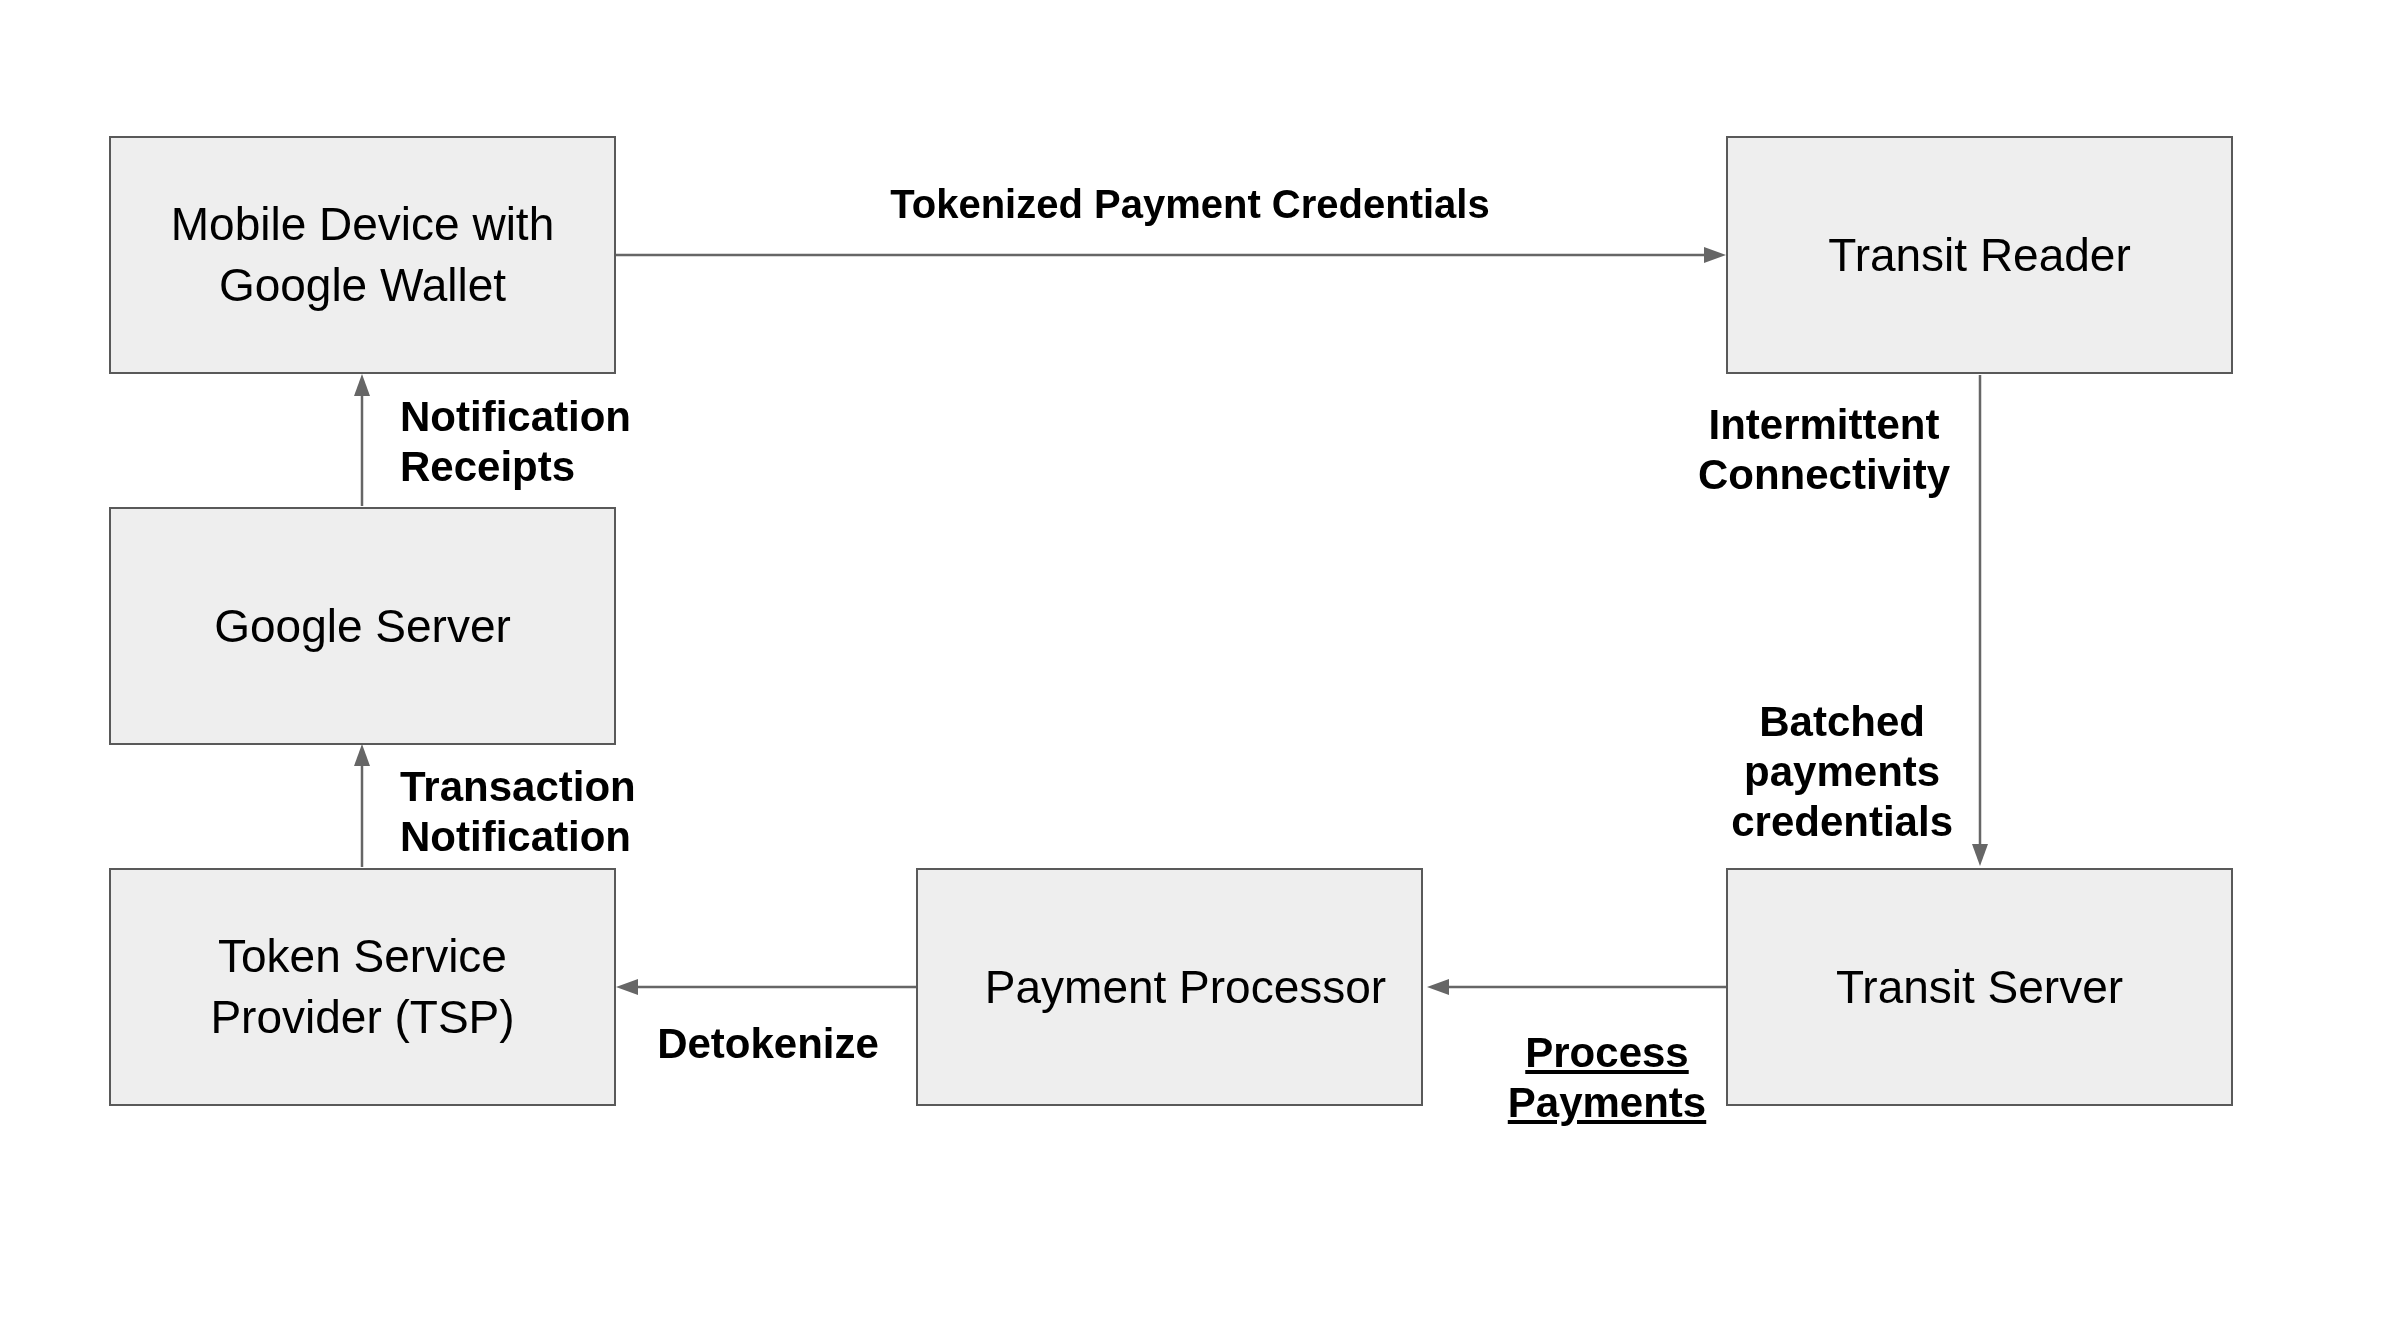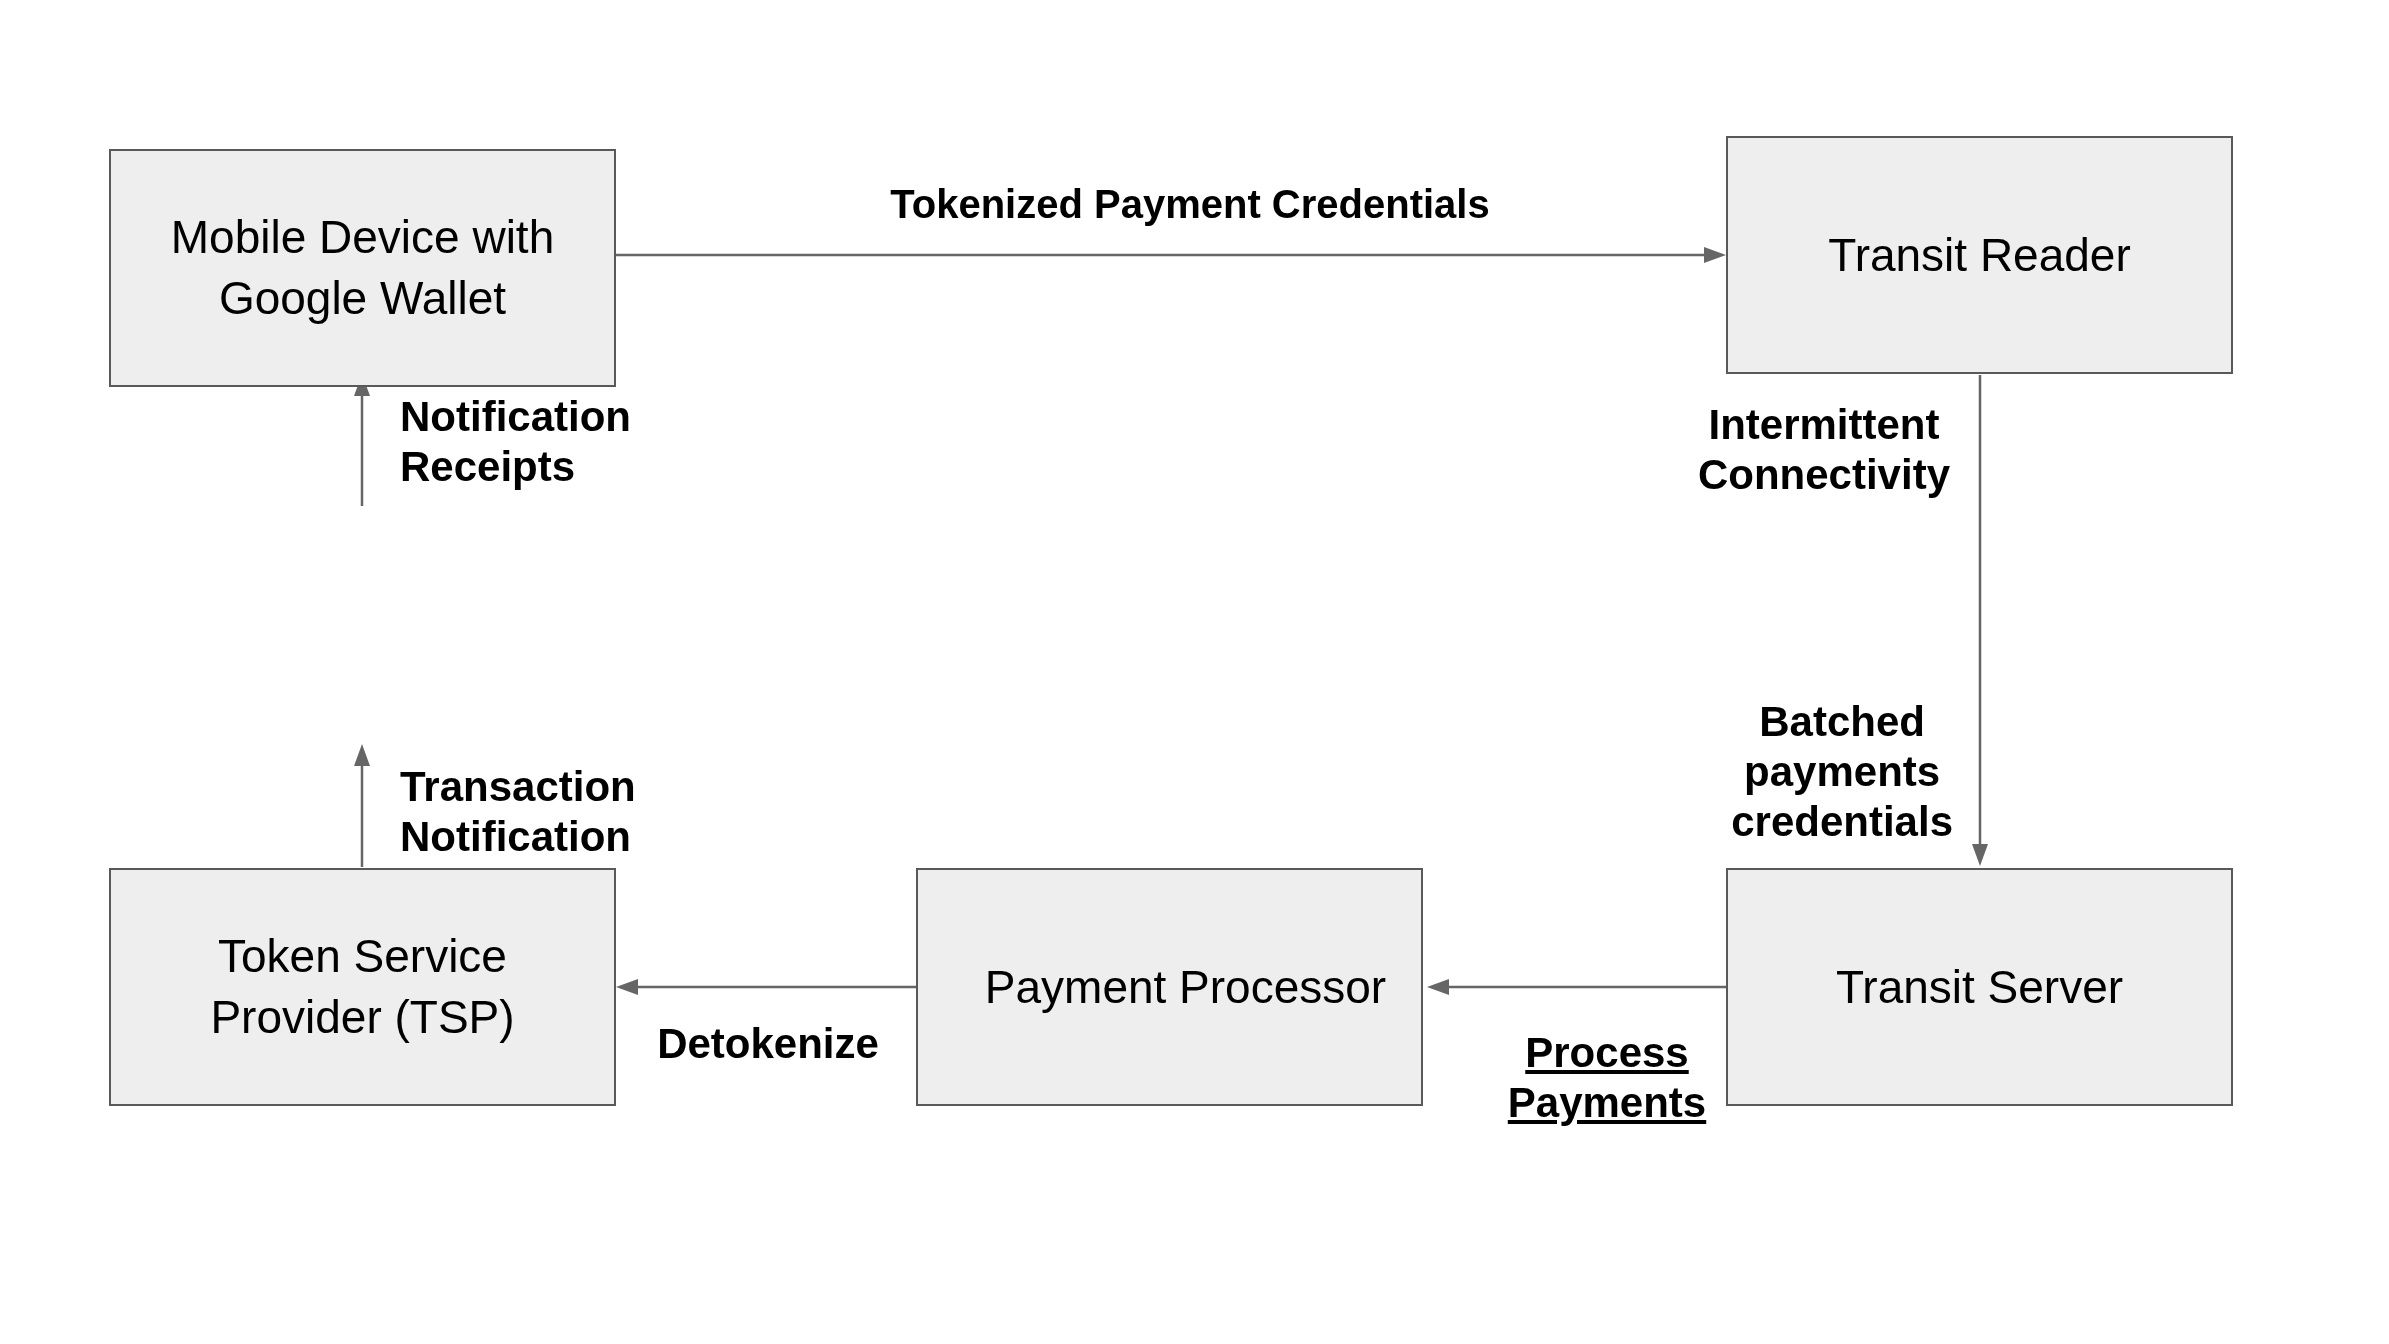--- a/index.html
+++ b/index.html
@@ -61,21 +61,21 @@
     font-size: 40px;
     line-height: 56px;
     transform: translate(-50%, -50%);
     white-space: nowrap;
   }
   .center-x { transform: translateX(-50%); text-align: center; }
   .align-right { text-align: center; }
   .align-left { text-align: left; }
 
   
-  .pos-mobile         { left: 109px;  top: 136px; margin-top: 13px; }
+  .pos-mobile         { left: 109px;  top: 136px; }
   .pos-transit-reader { left: 1726px; top: 136px; align-items: center; }
   .pos-google         { left: 109px;  top: 507px; }
   .pos-tsp            { left: 109px;  top: 868px; }
   .pos-payment        { left: 916px;  top: 868px; padding-left: 32px; }
   .pos-transit-server { left: 1726px; top: 868px; }
 
   
   .pos-lbl-tokenized     { left: 1190px; top: 204px; }
   .pos-lbl-intermittent  { right: 439px; top: 400px; }
   .pos-lbl-batched       { right: 436px; top: 697px; }
@@ -118,20 +118,23 @@
 
   <div class="node pos-mobile">
     <div class="node-label">Mobile Device with
 Google Wallet</div>
   </div>
 
   <div class="node pos-transit-reader">
     <div class="node-label">Transit Reader</div>
   </div>
 
+  <div class="node pos-google">
+    <div class="node-label">Google Server</div>
+  </div>
 
   <div class="node pos-tsp">
     <div class="node-label">Token Service
 Provider (TSP)</div>
   </div>
 
   <div class="node pos-payment">
     <div class="node-label">Payment Processor</div>
   </div>
 

